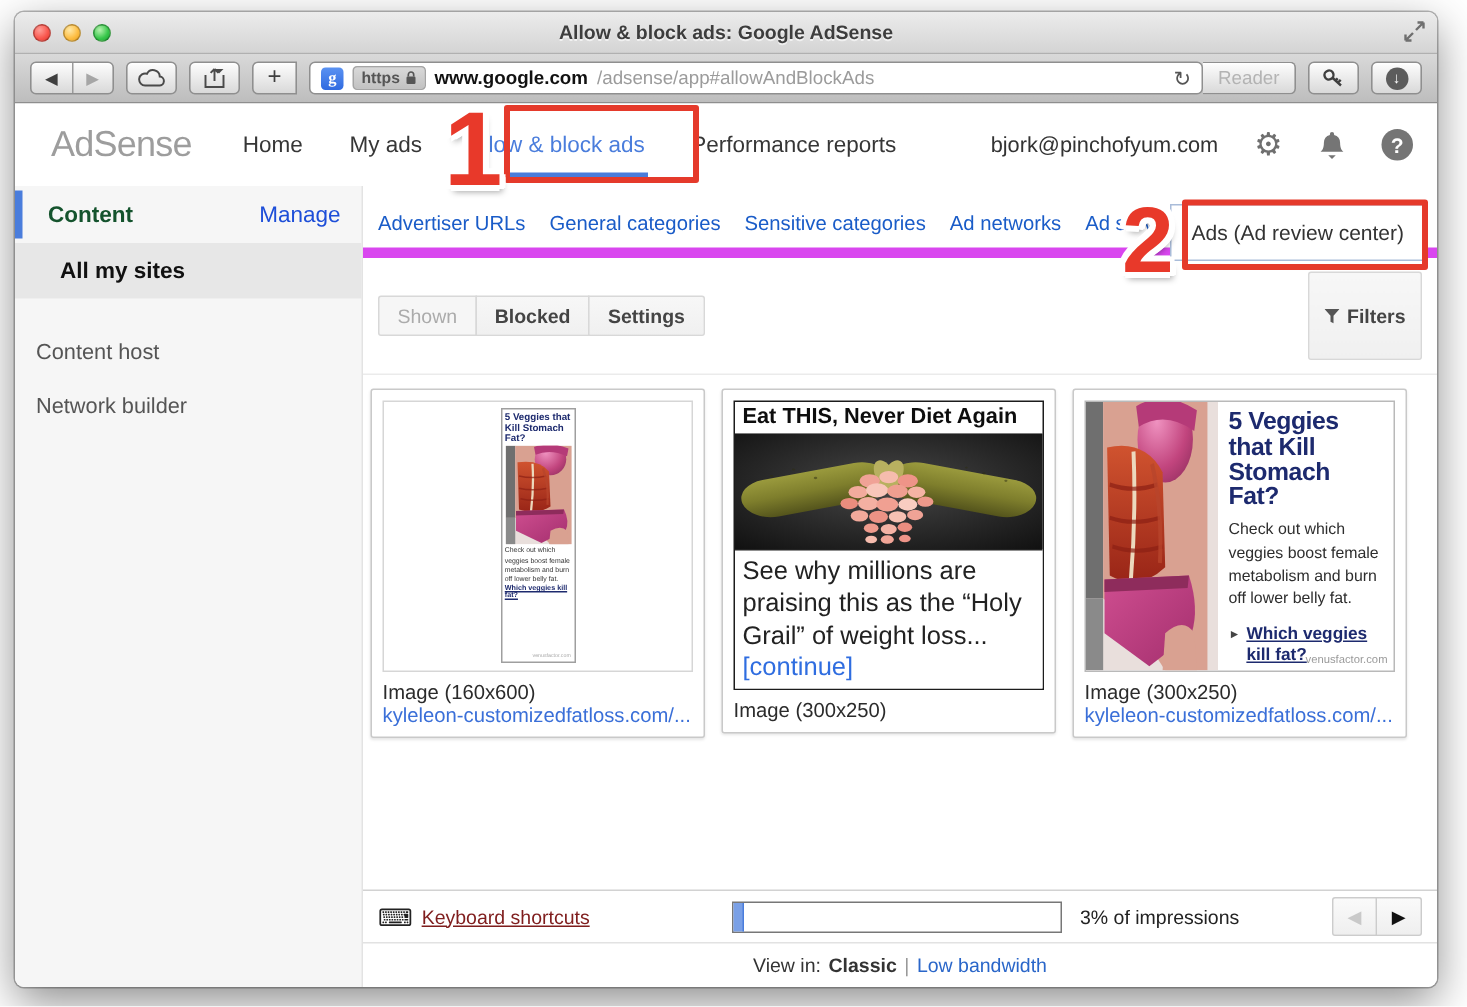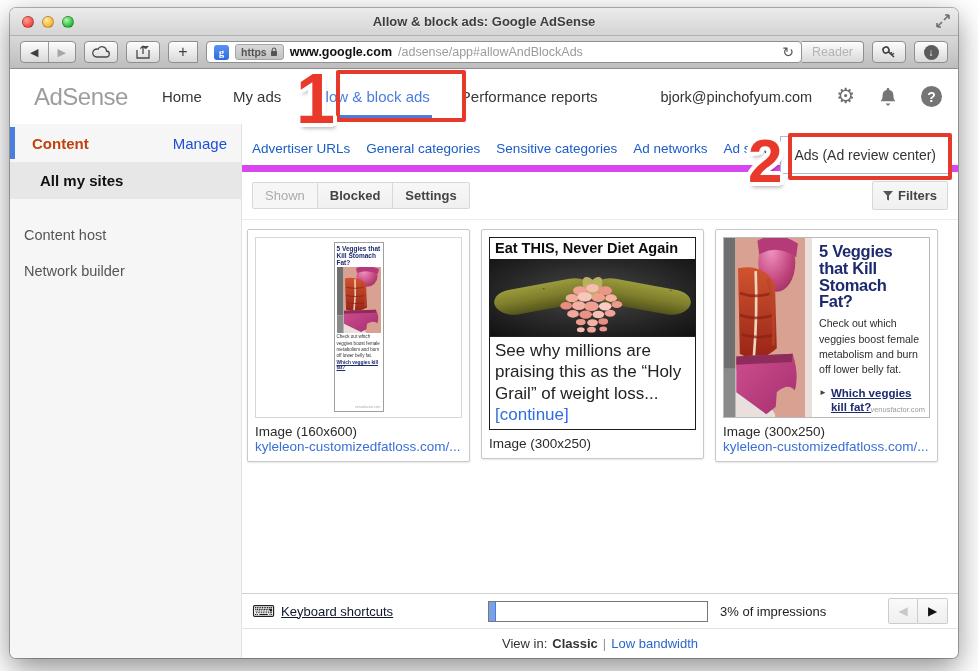--- a/index.html
+++ b/index.html
@@ -61,42 +61,42 @@
   .email { font-size:14.5px; color:#333; }
   .hicon { font-size:21px; color:#6f6f6f; font-family:"DejaVu Sans", sans-serif; line-height:1; }
   .help-circle { width:21px; height:21px; border-radius:50%; background:#757575; color:#fff;
                  font-size:14px; font-weight:bold; display:flex; align-items:center; justify-content:center; }
 
   
   .bodyrow { display:flex; height:534px; }
   .sidebar { width:232px; background:#f6f6f6; border-right:1px solid #e3e3e3; padding-top:0; flex-shrink:0; }
   .side-head { position:relative; height:38px; display:flex; align-items:center; padding:0 14px 0 22px; }
   .side-head-bar { position:absolute; left:0; top:3px; bottom:3px; width:5px; background:#4a7ddc; }
-  .side-title { font-size:15px; font-weight:bold; color:#c2410c; }
+  .side-title { font-size:15px; font-weight:bold; color:#14532d; }
   .manage { margin-left:auto; font-size:15px; color:#1d4ed8; }
   .side-item { font-size:14.5px; color:#555; padding:10px 14px; }
   .side-item.selected { background:#e7e7e7; color:#111; font-weight:bold; padding-left:30px; font-size:15px; }
   .side-gap { height:18px; }
 
   .content { flex:1; display:flex; flex-direction:column; position:relative; background:#fff; }
 
   .subnav { position:relative; height:48px; border-bottom:7px solid #d946ef; }
   .subnav-links { display:flex; gap:16px; padding:17px 0 0 10px; font-size:13.5px; }
   .subnav-links .slink { color:#1a5cc8; white-space:nowrap; }
   .active-tab { position:absolute; right:8px; top:12px; height:38px; z-index:2; background:#fff;
                 border:1px solid #a9bcd9; padding:10px 13px 0; font-size:14px; color:#333; white-space:nowrap; }
 
   .viewtabs { display:flex; align-items:center; padding:9px 10px 9px 10px; border-bottom:1px solid #ebebeb; }
   .seg { display:flex; }
   .segbtn { font-size:13px; padding:5px 12px; border:1px solid #d8d8d8; margin-left:-1px;
             background:linear-gradient(#f7f7f7,#f0f0f0); color:#444; font-weight:bold; }
   .segbtn.first { border-radius:2px 0 0 2px; margin-left:0; }
   .segbtn.last { border-radius:0 2px 2px 0; }
   .segbtn.inactive { color:#ababab; font-weight:normal; background:#f6f6f6; }
-  .filtersbtn { margin-left:auto; font-size:13px; font-weight:bold; color:#444; padding:6px 10px;
+  .filtersbtn { margin-left:auto; font-size:13px; font-weight:bold; color:#444; padding:21px 10px;
                 border:1px solid #d8d8d8; border-radius:2px; background:linear-gradient(#f7f7f7,#f0f0f0);
                 display:flex; align-items:center; gap:5px;text-align:center; }
 
   
   .cards { display:flex; gap:11px; padding:9px 5px; align-items:flex-start; }
   .card { width:223px; background:#fff; border:1px solid #c9c9c9; border-radius:2px;
           box-shadow:0 1px 2px rgba(0,0,0,.10); padding:7px; }
   .preview { height:181px; border:1px solid #d6d6d6; background:#fff; overflow:hidden; position:relative; }
   .caption-size { margin-top:6px; font-size:13.5px; color:#2b2b2b; }
   .caption-url { font-size:13.5px; color:#3a6fd8; white-space:nowrap; overflow:hidden; }
@@ -128,21 +128,21 @@
   .c3-body { margin-top:6px; font-size:10.6px; line-height:1.45; color:#2e2e2e; }
   .c3-linkrow { margin-top:8px; display:flex; gap:4px; font-size:11.5px; font-weight:bold; color:#1d2a6e; }
   .c3-link { text-decoration:underline; line-height:1.25; }
   .c3-bullet { font-size:8px; padding-top:2px; color:#444; }
   .c3-attr { position:absolute; right:4px; bottom:3px; font-size:7.5px; color:#9a9a9a; }
 
   
   .spacer { flex:1; }
   .utility { border-top:1px solid #d2d2d2; height:35px; display:flex; align-items:center; padding:0 10px; position:relative; }
   .kb-ic { font-family:"DejaVu Sans", sans-serif; font-size:16px; color:#222; margin-right:6px; }
-  .kb-link { font-size:13px; color:#0f172a; text-decoration:underline; }
+  .kb-link { font-size:13px; color:#7f1d1d; text-decoration:underline; }
   .progress { position:absolute; left:246px; top:7px; width:220px; height:21px; background:#fff; border:1px solid #777; }
   .progress-fill { height:100%; background:#7aa0e6; border-right:1px solid #4a7ddc; }
   .imp-label { position:absolute; left:478px; font-size:13px; color:#222; }
   .pager { margin-left:auto; display:flex; }
   .pagebtn { width:30px; height:26px; border:1px solid #ccc; background:linear-gradient(#fafafa,#efefef);
              display:flex; align-items:center; justify-content:center; font-size:12px; }
   .pagebtn.prev { color:#c9c9c9; border-radius:2px 0 0 2px; }
   .pagebtn.next { color:#111; border-left:none; border-radius:0 2px 2px 0; }
   .footer { border-top:1px solid #e2e2e2; height:30px; display:flex; align-items:center; justify-content:center;
             gap:5px; font-size:13px; color:#333;text-align:right; }

